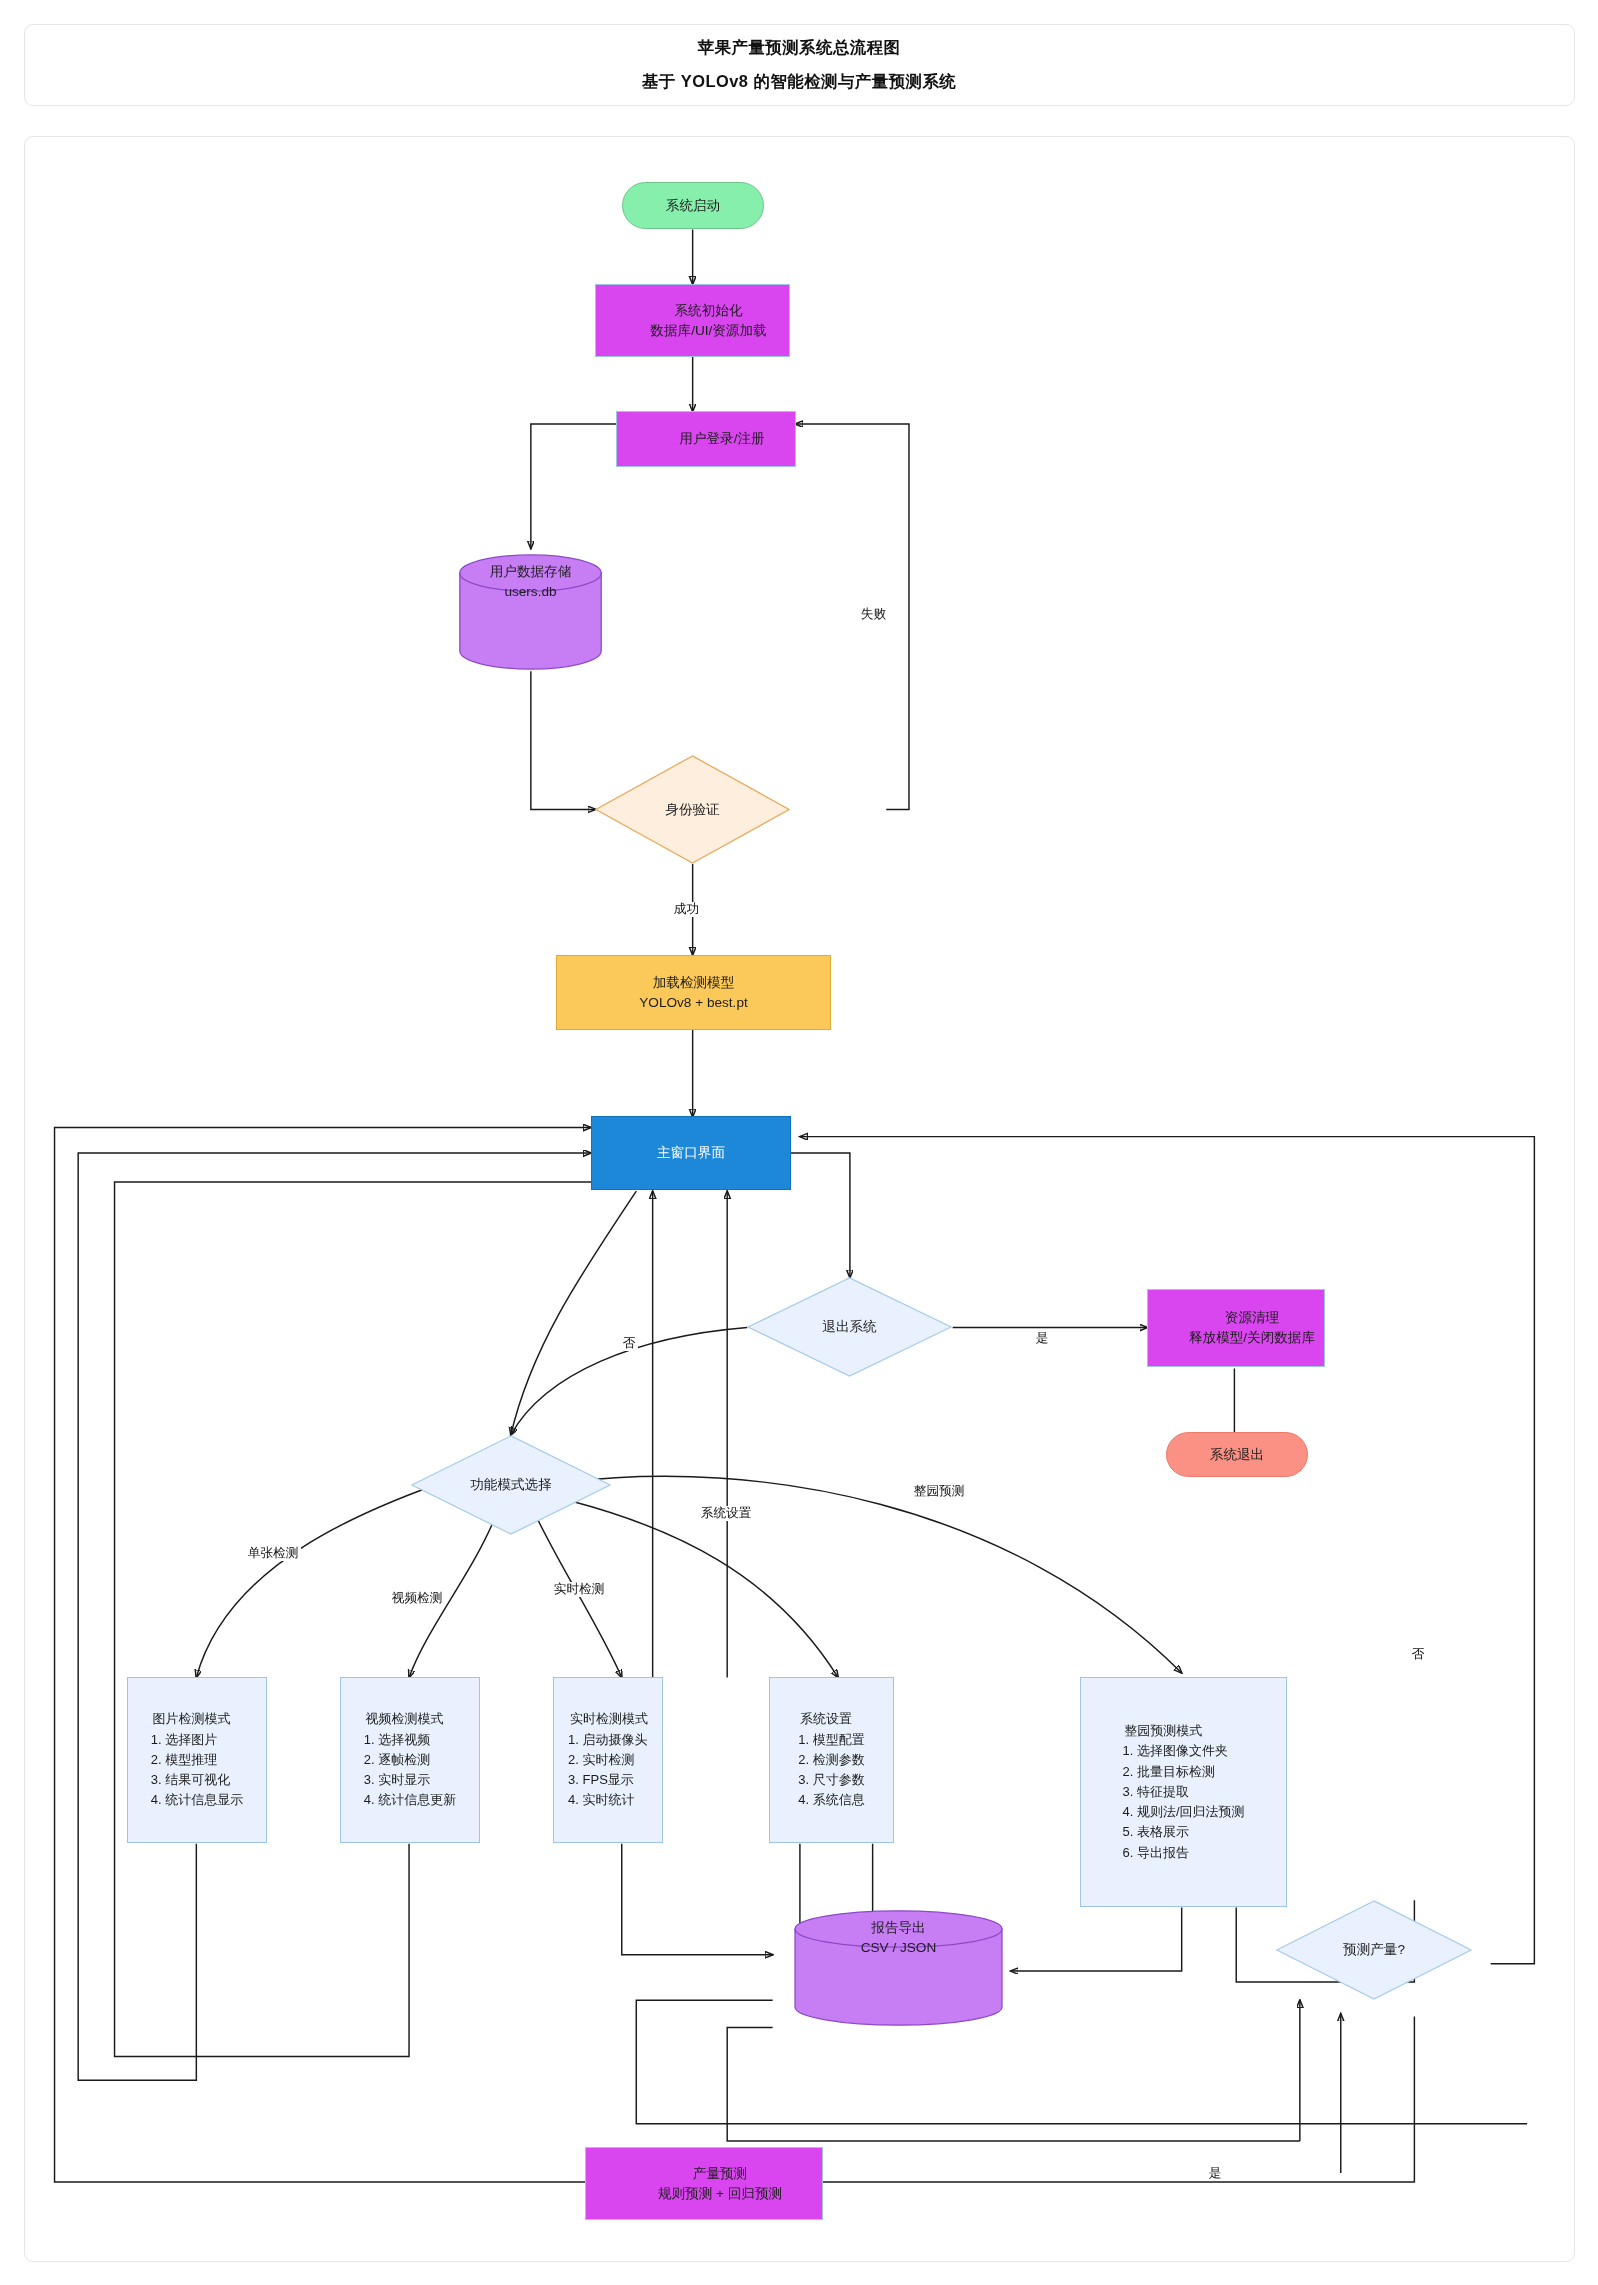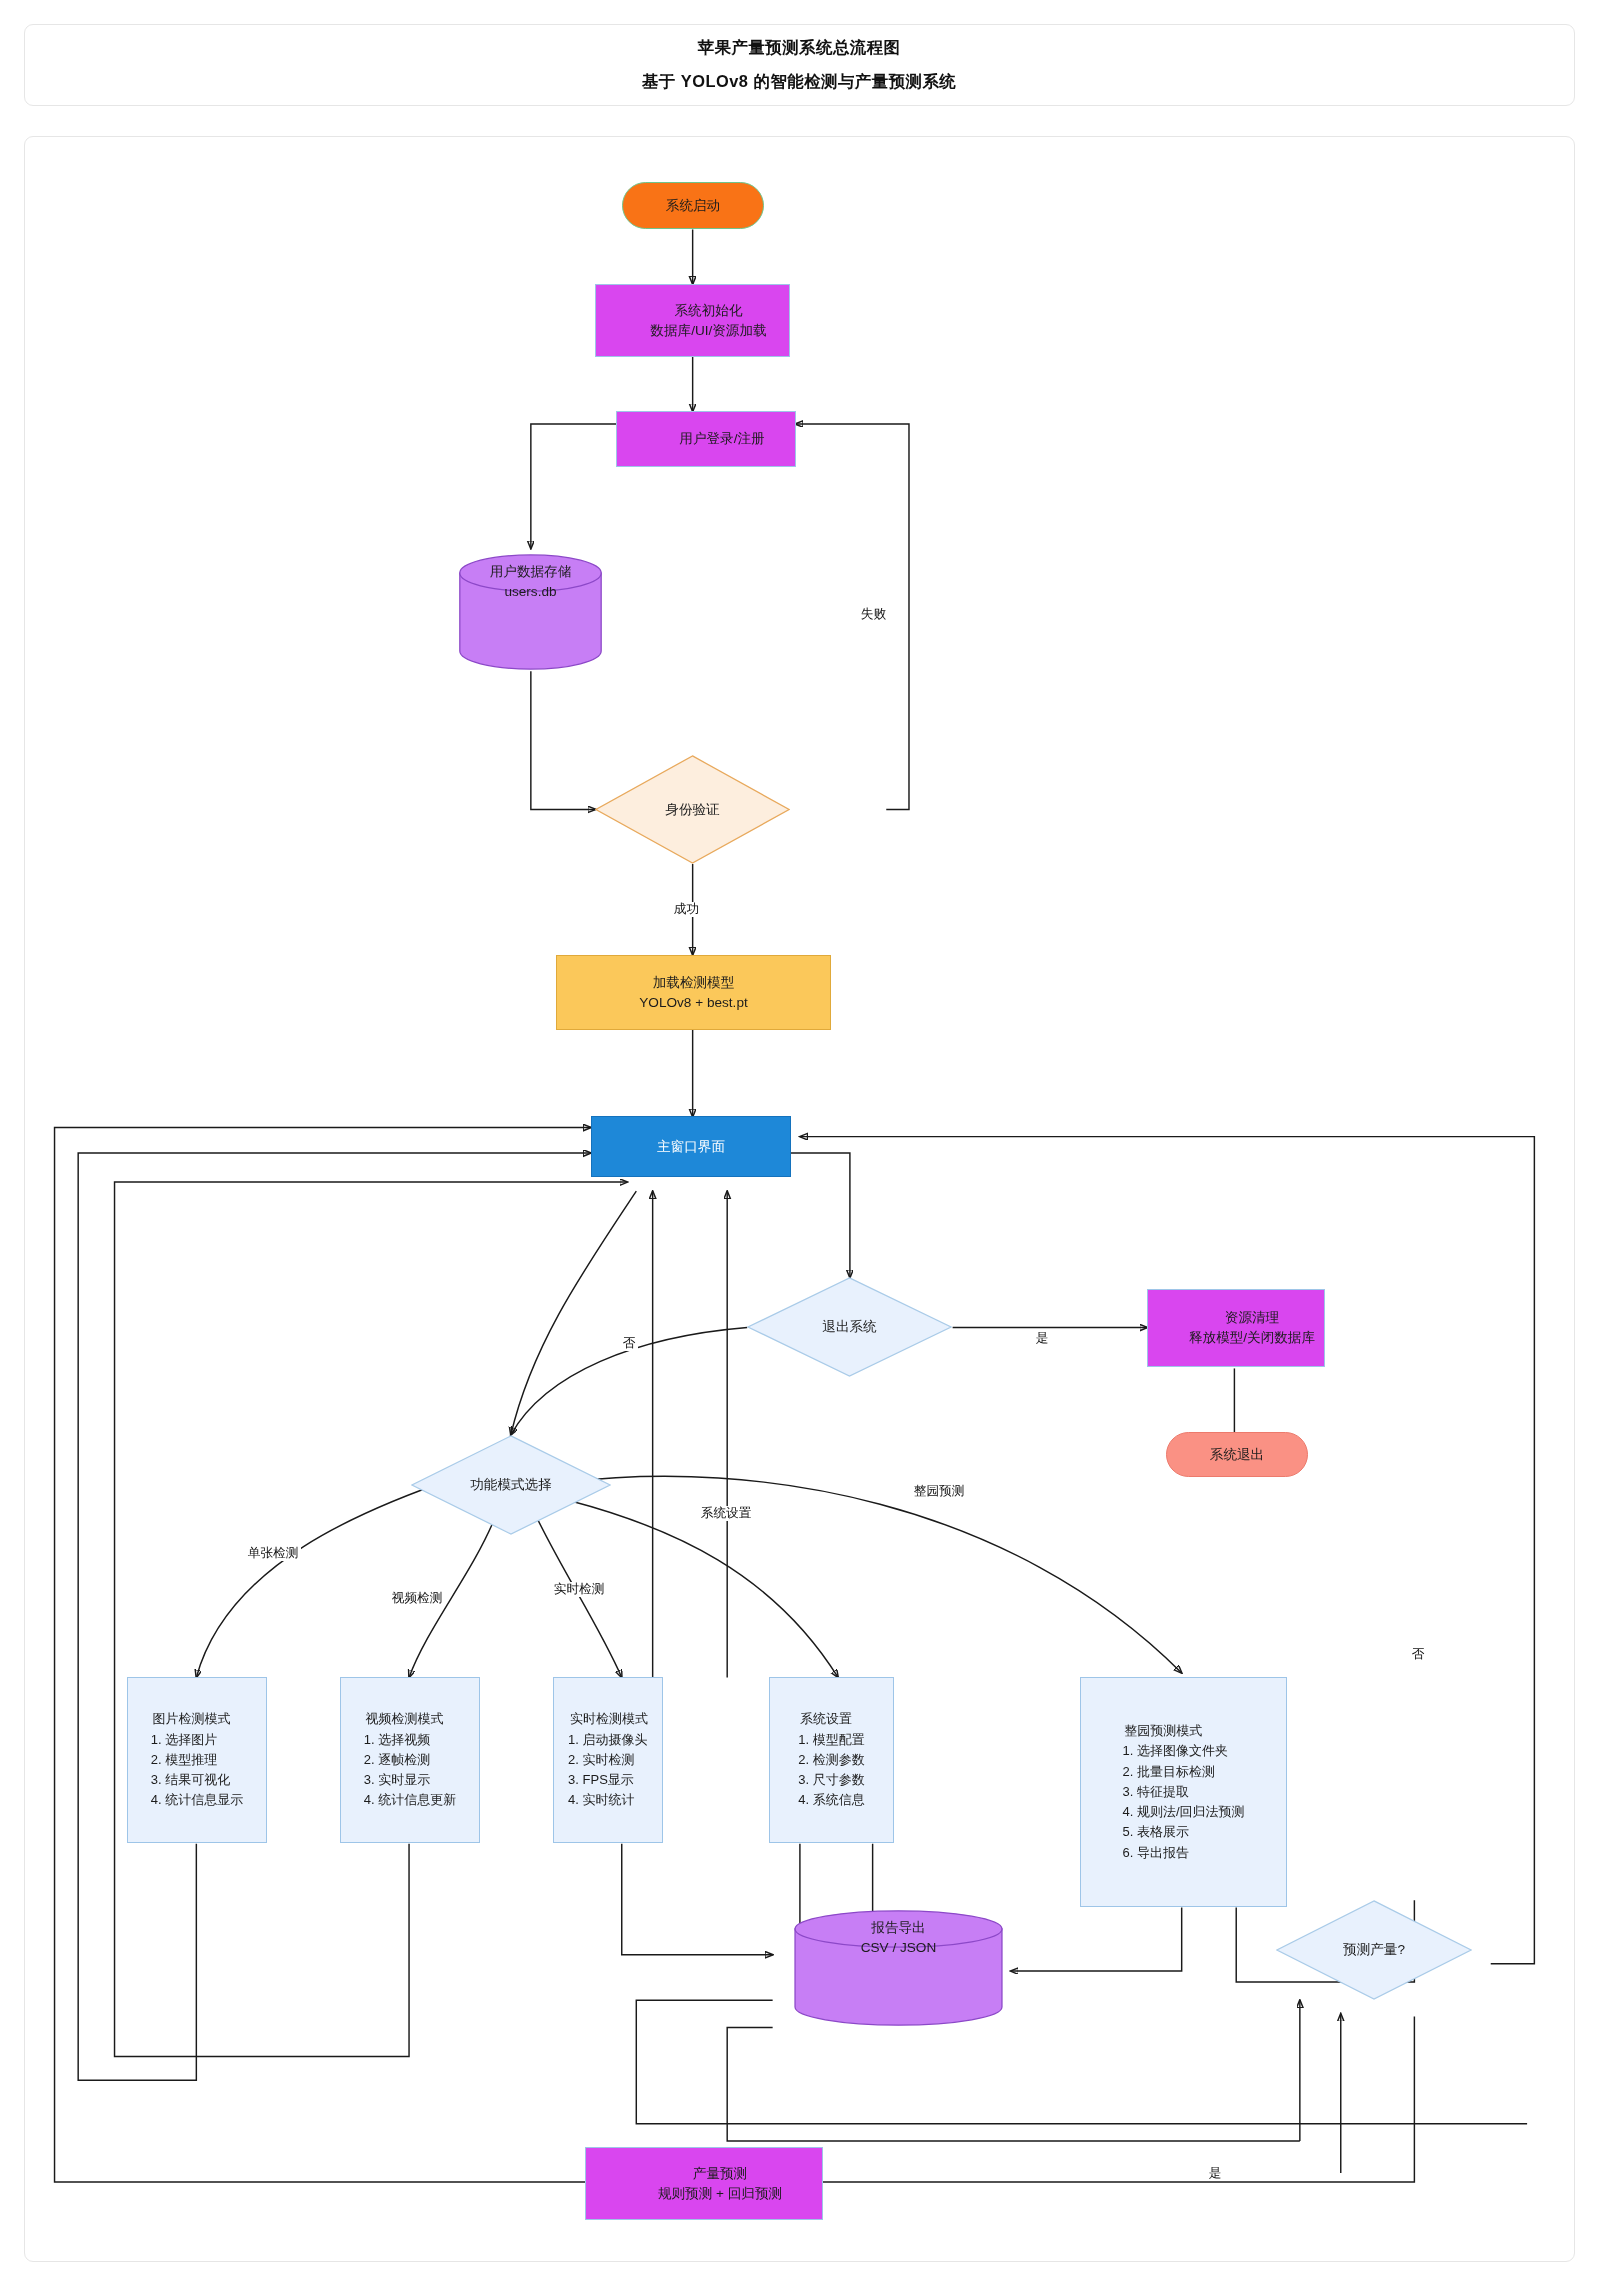--- a/index.html
+++ b/index.html
@@ -60,21 +60,21 @@
     border:0.9px solid #1472bd;
     color:#ffffff;
   }
   
   .model{
     background:#fbc85a;
     border:0.9px solid #e0a93a;
   }
   
   .pill{border-radius:908px;}
-  .start{background:#f97316;border:0.9px solid #6fc48c;justify-content:center;}
+  .start{background:#86efac;border:0.9px solid #6fc48c;justify-content:center;}
   .end{background:#fa9184;border:0.9px solid #ec7a6c;}
 
   
   .dia{
     position:absolute;
     z-index:3;
     display:flex;align-items:center;justify-content:center;
   }
   .dia .shape{position:absolute;left:0;top:0;width:100%;height:100%;}
   .dia .dlabel{
@@ -233,21 +233,21 @@
     <span class="dlabel">身份验证</span>
   </div>
 
   <div class="node model" style="left:556px;top:955px;width:275px;height:75px;">
     <span class="lines">
       <span class="ln">加载检测模型</span>
       <span class="ln">YOLOv8 + best.pt</span>
     </span>
   </div>
 
-  <div class="node main-window" style="left:591px;top:1116px;width:200px;height:61px;">
+  <div class="node main-window" style="left:591px;top:1116px;width:200px;height:74px;">
     <span class="lines">
       <span class="ln">主窗口界面</span>
     </span>
   </div>
 
   <div class="dia" style="left:747px;top:1277px;width:205px;height:100px;">
     <svg class="shape" viewBox="0 0 226 110" preserveAspectRatio="none">
       <polygon points="113,1 225,55 113,109 1,55" fill="#e8f1fd" stroke="#a9cbe8" stroke-width="1.4"></polygon>
     </svg>
     <span class="dlabel">退出系统</span>

